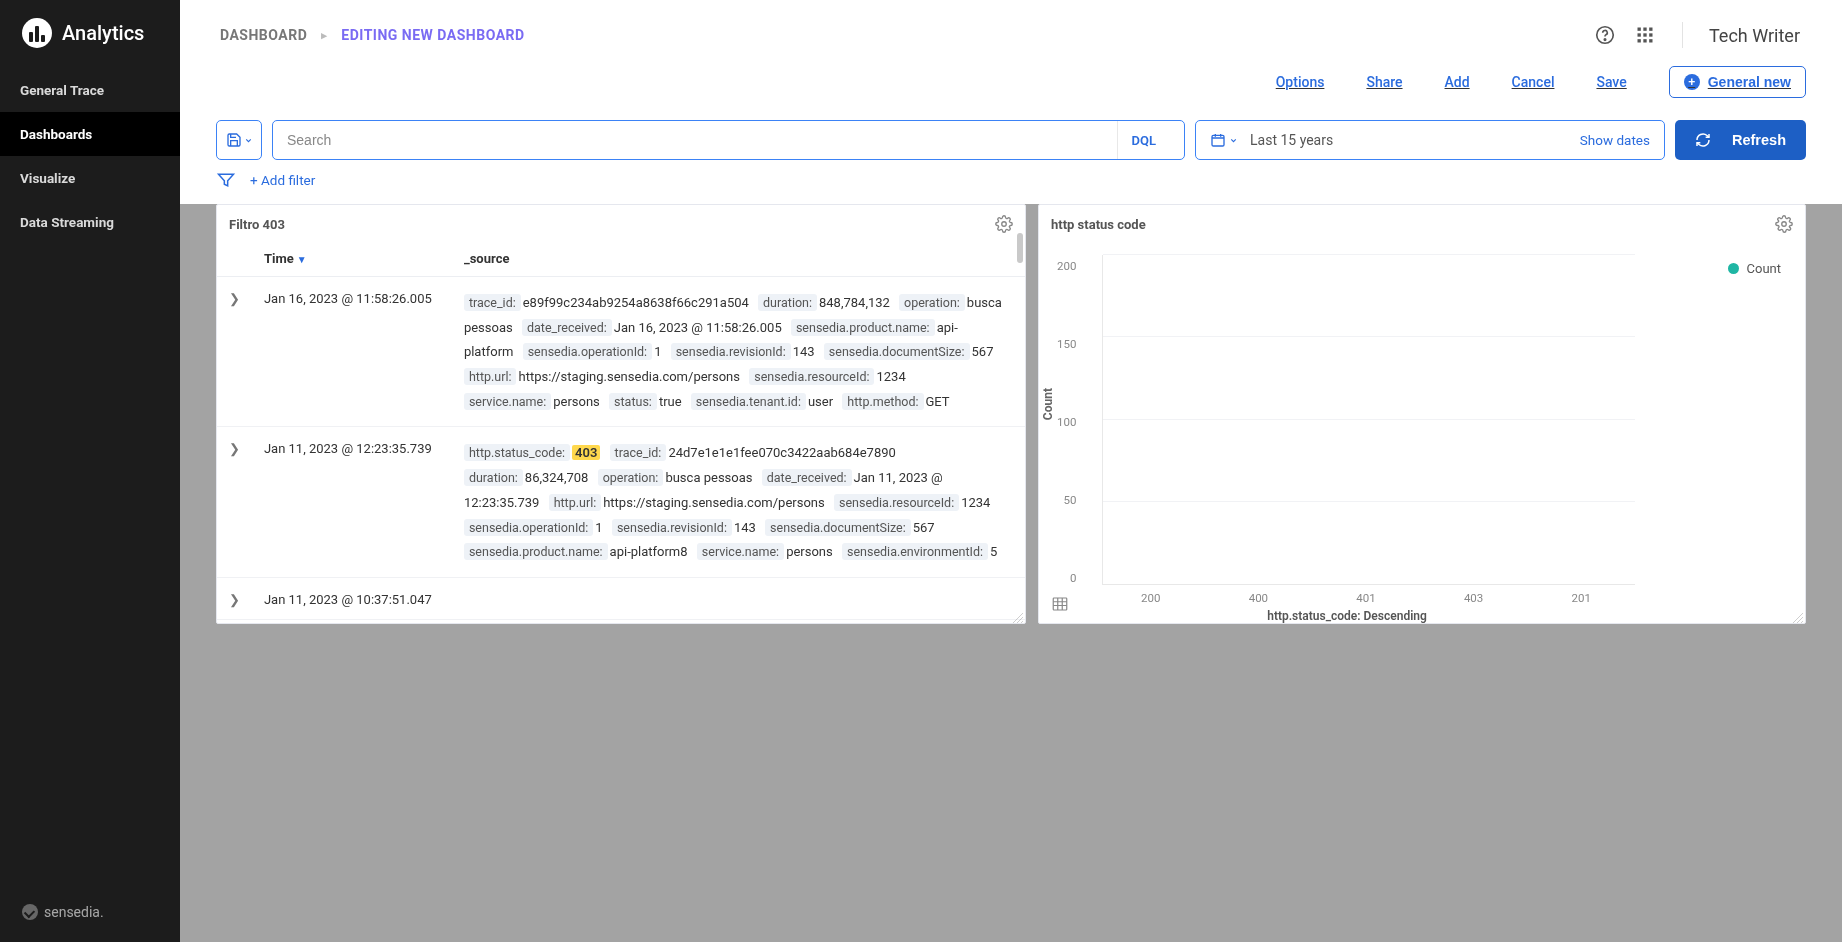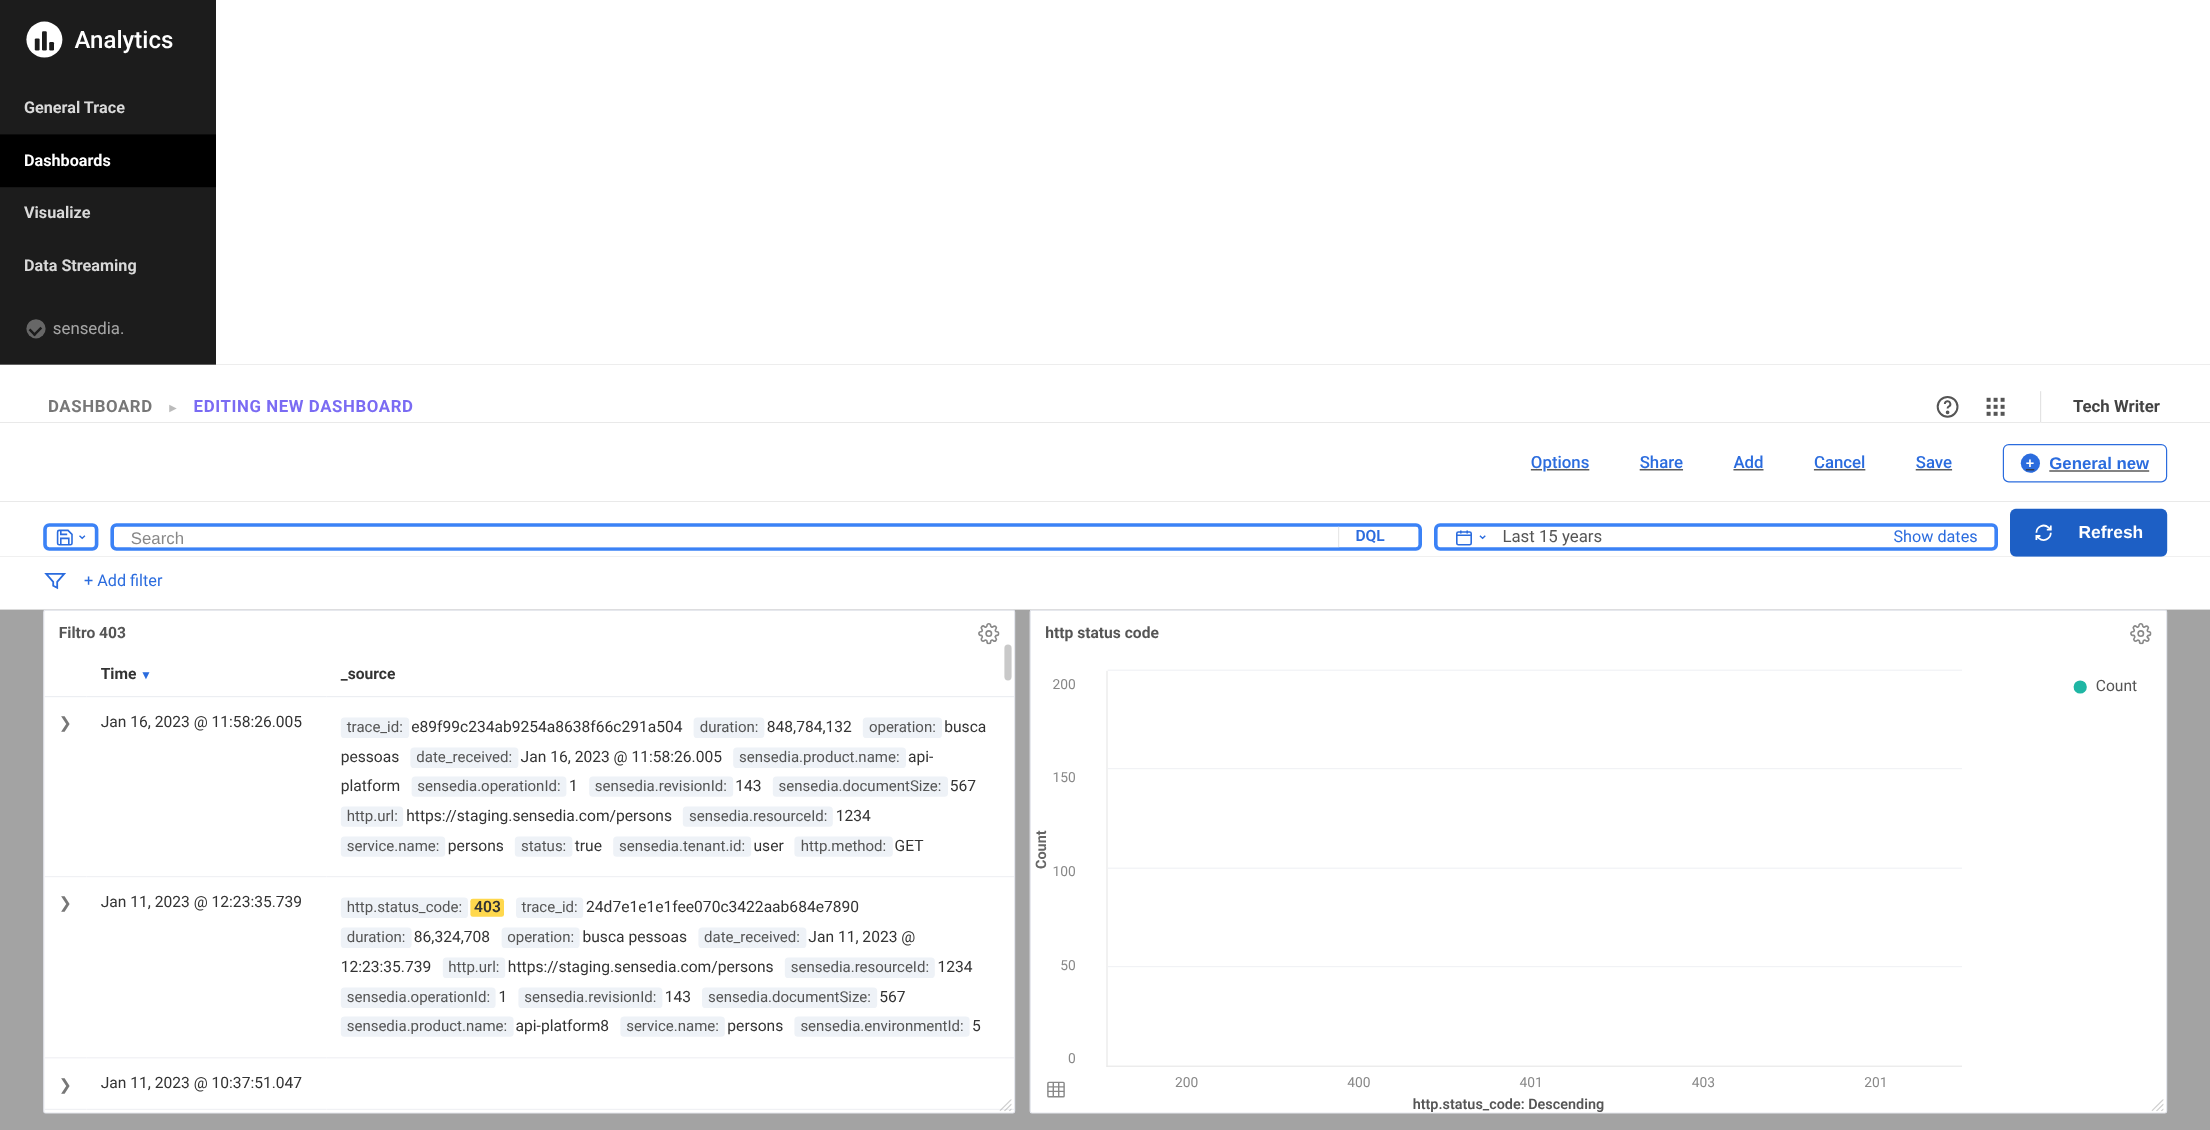--- a/index.html
+++ b/index.html
@@ -5,21 +5,21 @@
   * { box-sizing: border-box; margin: 0; padding: 0; }
   body {
     font-family: -apple-system, BlinkMacSystemFont, "Segoe UI", Roboto, Helvetica, Arial, sans-serif;
     font-size: 13px;
     color: #333;
     background: #fff;
     width: 1842px;
     height: 942px;
     overflow: hidden;
   }
-  .root { display: flex; width: 100%; height: 100%; flex-direction: column; }
+  .root { display: flex; width: 100%; height: 100%; }
   
   .sidebar {
     width: 180px;
     background: #1c1c1c;
     color: #e0e0e0;
     display: flex;
     flex-direction: column;
     flex-shrink: 0;
   }
   .brand {
@@ -60,41 +60,41 @@
     padding: 22px 36px 0 40px;
     background:#fff;
   }
   .breadcrumbs { display:flex; gap:14px; align-items:center; font-weight:700; letter-spacing:.5px; font-size:14px;}
   .crumb-root { color:#777; }
   .crumb-sep { color:#bbb; font-size:11px; }
   .crumb-current { color:#7a6bf3; }
   .topbar-spacer { flex:1; }
   .top-icon { width:22px;height:22px; color:#555; cursor:pointer; display:flex;align-items:center;justify-content:center;}
   .topbar-divider { width:1px; height:26px; background:#e3e3e3; margin:0 8px; }
-  .user-label { font-size:14px; font-weight:700; color:#444; padding-right:6px;}
+  .user-label { font-size:18px; font-weight:400; color:#444; padding-right:6px;}
   .actionbar {
     display:flex; justify-content:flex-end; gap:42px; align-items:center;
     padding: 18px 36px 16px 40px;
     background:#fff;
     text-decoration:underline;
   }
   .action-link { color:#2b6cde; font-size:14px; font-weight:500; cursor:pointer; }
   .create-btn {
     display:flex; align-items:center; gap:8px;
     border:1.5px solid #2b6cde; color:#2b6cde;
     padding:7px 14px; border-radius:5px; font-weight:600; font-size:14px;
     cursor:pointer; background:#fff;
   }
   .plus-circle { width:16px;height:16px;border-radius:50%;background:#2b6cde;color:#fff;display:flex;align-items:center;justify-content:center;font-size:12px;line-height:1;}
   
   .querybar-wrap { padding: 6px 36px 0 36px; background:#fff; }
   .querybar { display:flex; gap:10px; align-items:stretch; }
   .qb-box {
-    border:3px solid #3b82f6; border-radius:5px; background:#fff;
-    display:flex; align-items:center; height:23px;margin-top:12px;
+    border:1px solid #3b82f6; border-radius:5px; background:#fff;
+    display:flex; align-items:center; height:40px;
   }
   .saved-btn { width:46px; justify-content:center; color:#2b6cde; gap:2px; cursor:pointer;}
   .search-box { flex:1; padding:0 14px; }
   .search-box input { border:none; outline:none; width:100%; font-size:14px; color:#555;}
   .search-box input::placeholder{color:#888;}
   .dql-label { padding:0 14px; color:#2b6cde; font-weight:600; border-left:1px solid #e8e8e8; height:100%; display:flex;align-items:center;}
   .date-box { padding:0 14px; gap:12px; }
   .cal-icon { color:#2b6cde; display:flex; align-items:center; gap:3px;}
   .date-text { font-size:14px; color:#555; }
   .show-dates { color:#2b6cde; font-size:13.5px; cursor:pointer; }

